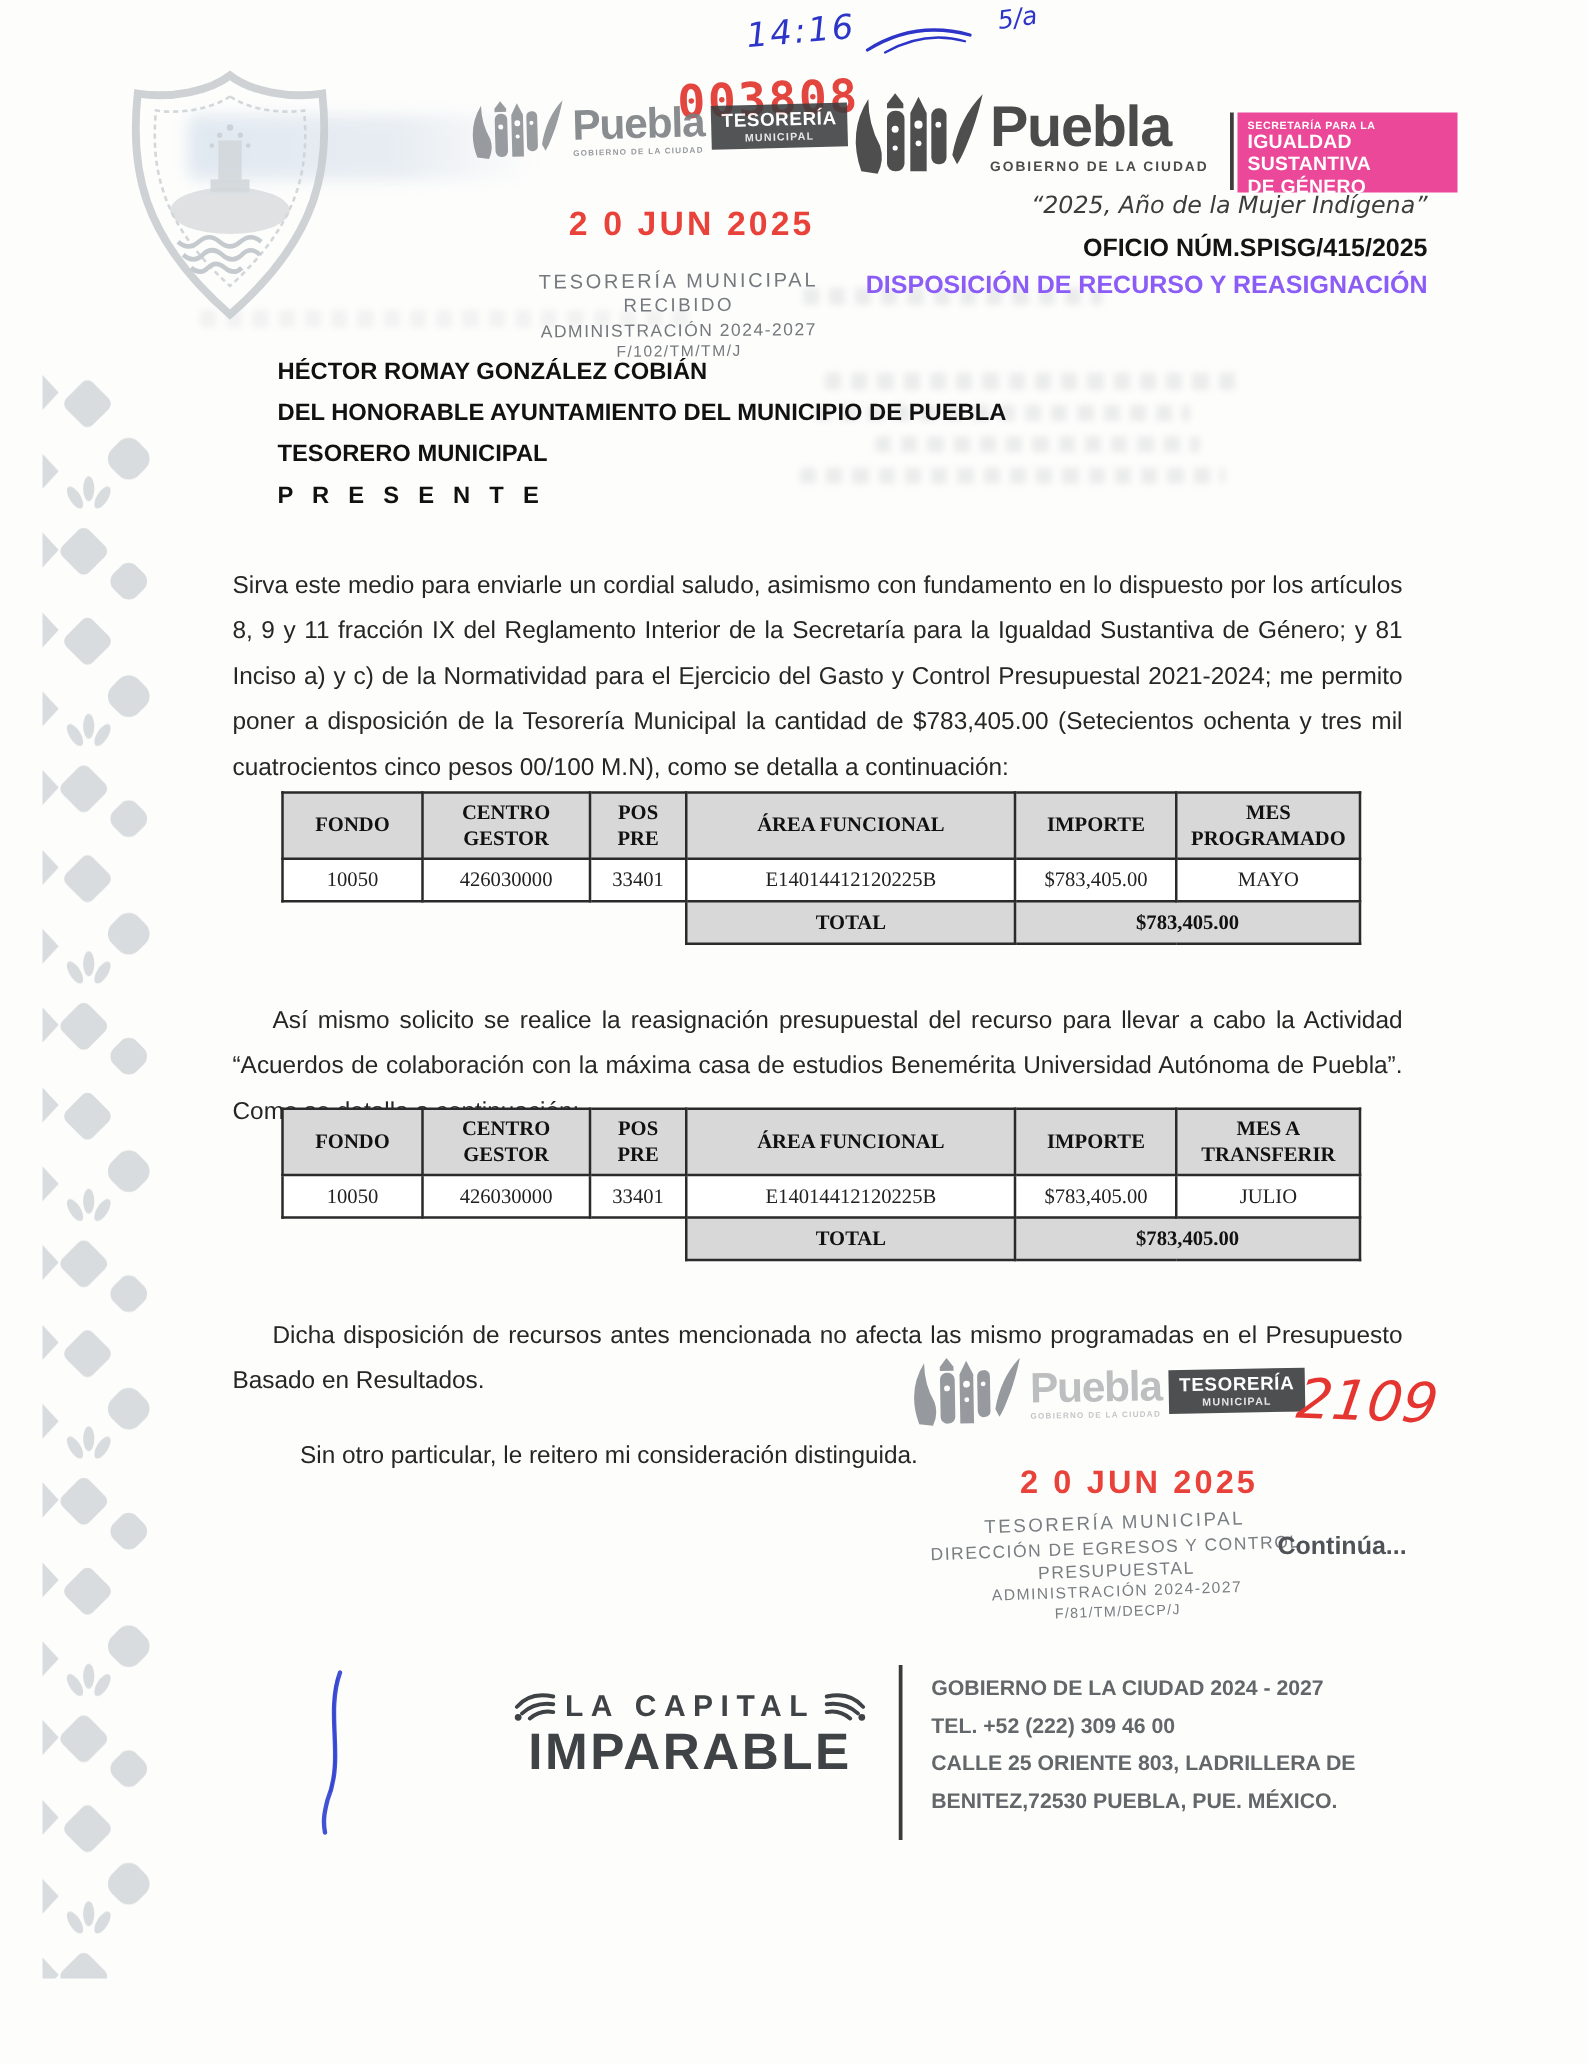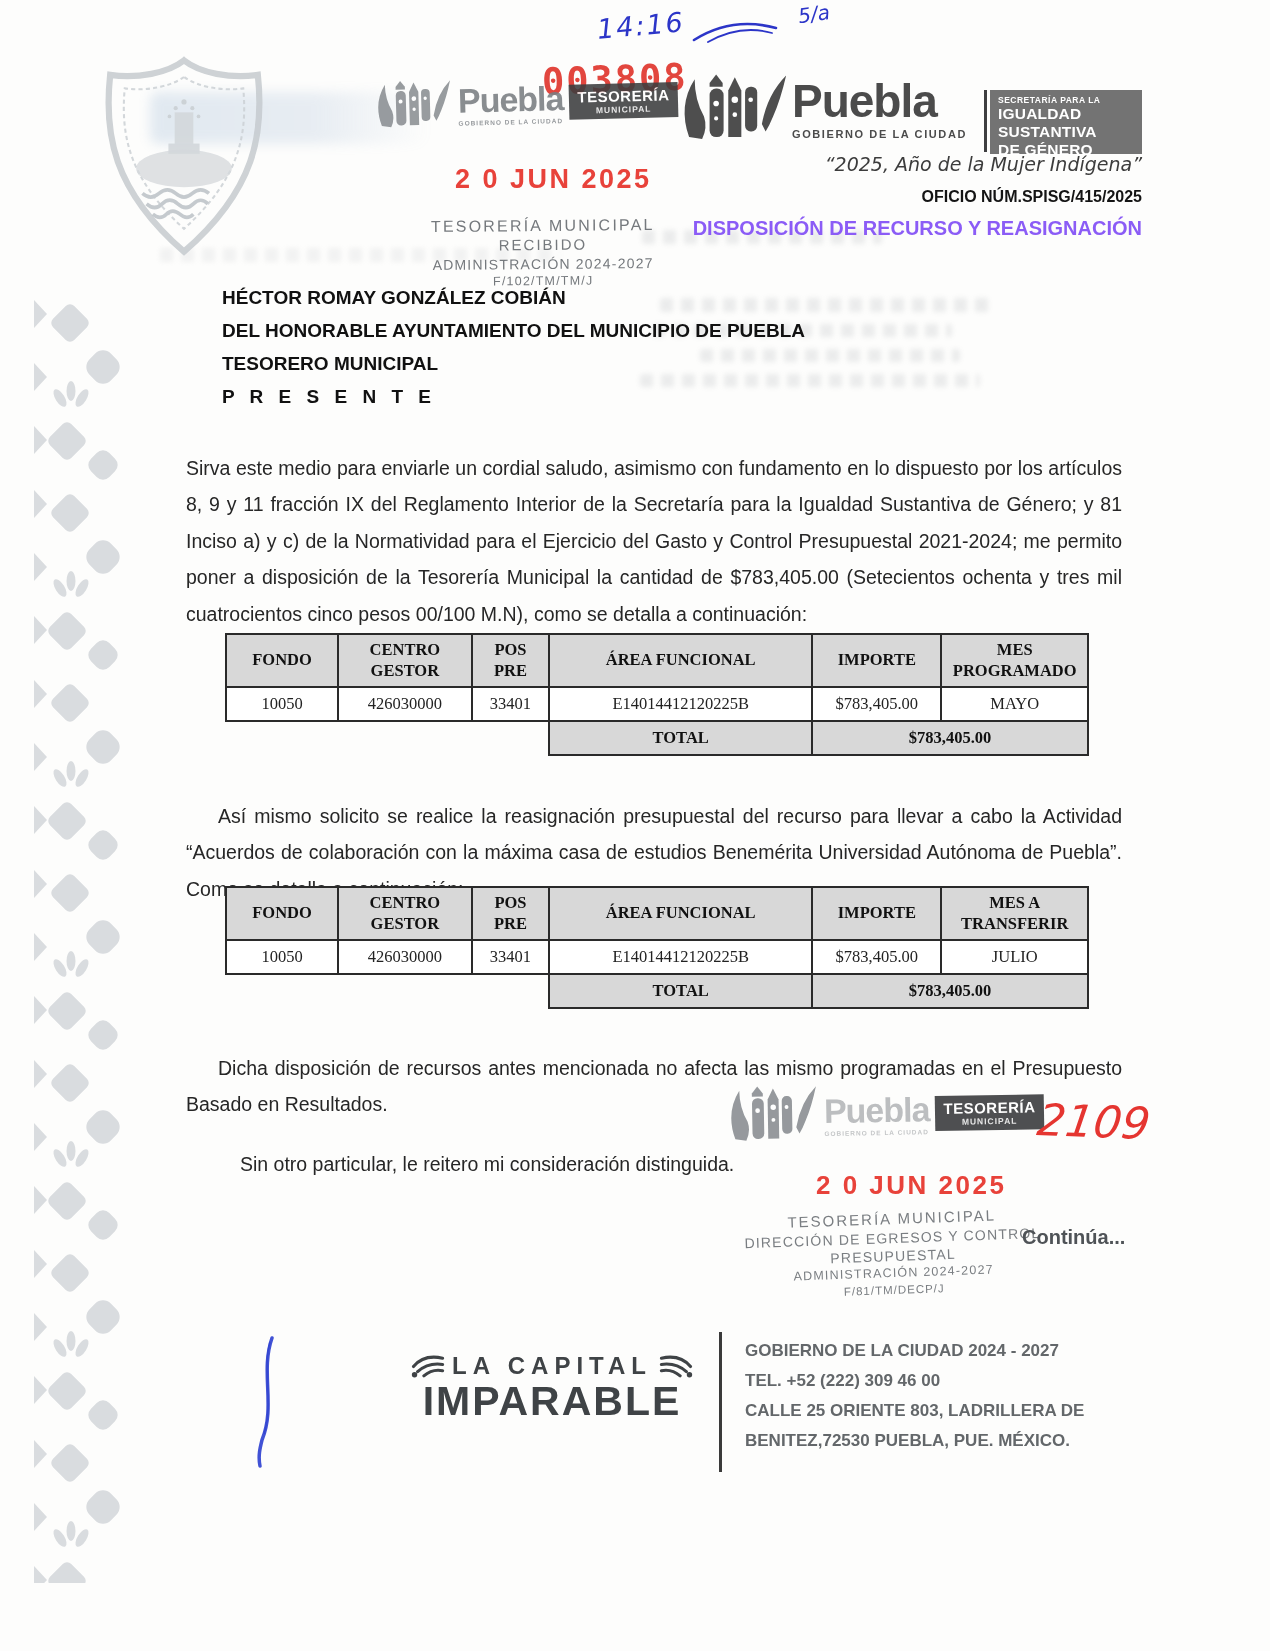--- a/index.html
+++ b/index.html
@@ -16,27 +16,27 @@
          background:linear-gradient(90deg,#7fa3c9,#9fb6d2 60%,transparent);}
 
   
   .tala{color:#4e4e4e;}
   .tala-gray{color:#8b8f93;}
   .hdr-icons{position:absolute;left:676px;top:66px;width:112px;height:88px;}
   .brand-wrap{position:absolute;left:792px;top:78px;width:190px;}
   .brand{font-size:46px;font-weight:700;letter-spacing:-1px;color:#4b4b4b;line-height:1;}
   .brand-sub{display:block;margin-top:4px;font-size:11px;font-weight:700;letter-spacing:1.6px;color:#4b4b4b;}
   .hdr-divider{position:absolute;left:984px;top:90px;width:3px;height:62px;background:#3e3e40;}
-  .dept-box{position:absolute;left:990px;top:90px;width:152px;height:64px;background:#737373;color:#fff;
+  .dept-box{position:absolute;left:990px;top:90px;width:176px;height:64px;background:#ec4899;color:#fff;
             padding:5px 8px;}
   .dept-l1{font-size:8.5px;font-weight:700;letter-spacing:.5px;display:block;}
   .dept-l2,.dept-l3{font-size:15.5px;font-weight:700;letter-spacing:.2px;display:block;line-height:1.15;}
   .motto{position:absolute;right:128px;top:153px;font-family:"DejaVu Sans",sans-serif;font-style:italic;
          font-size:19px;color:#3c3c3c;}
-  .oficio-num{position:absolute;right:128px;top:188px;font-size:16px;font-weight:700;color:#141414;}
+  .oficio-num{position:absolute;right:128px;top:188px;font-size:20px;font-weight:700;color:#141414;}
   .subject{position:absolute;right:128px;top:217px;font-size:20px;font-weight:700;color:#8b5cf6;}
 
   
   .hand-blue{color:#2c35c8;font-family:"DejaVu Sans",sans-serif;font-style:italic;}
   .hw-time{position:absolute;left:597px;top:10px;font-size:27px;transform:rotate(-5deg);letter-spacing:2px;}
   .hw-swoosh{position:absolute;left:690px;top:18px;width:92px;height:28px;}
   .hw-page{position:absolute;left:798px;top:2px;font-size:20px;transform:rotate(-8deg);}
   .folio{position:absolute;left:542px;top:58px;font-family:"DejaVu Sans Mono",monospace;font-weight:700;
          font-size:37px;letter-spacing:2px;color:#e0372e;transform:rotate(-2deg);opacity:.92;}
   .red-date{color:#e8423a;font-weight:700;letter-spacing:2.5px;font-size:27px;}
@@ -82,21 +82,21 @@
   .buo-table th{background:#d8d8d8;font-size:16.5px;font-weight:700;color:#111;padding:5px 4px;height:48px;line-height:1.25;}
   .buo-table td{font-size:16.5px;color:#222;padding:4px;height:34px;background:#fff;}
   .buo-table td.no-cell{border:none;background:transparent;}
   .buo-table td.total-label,.buo-table td.total-value{background:#d8d8d8;font-weight:700;color:#111;}
   .col-fondo{width:13%;} .col-cg{width:15.5%;} .col-pos{width:9%;} .col-af{width:30.5%;}
   .col-imp{width:15%;} .col-mes{width:17%;}
 
   
   .pen-stroke{position:absolute;left:245px;top:1336px;width:42px;height:132px;}
   .cap-logo{position:absolute;left:402px;top:1352px;width:300px;text-align:center;color:#3f4346;}
-  .cap-row{display:flex;align-items:center;justify-content:center;gap:7px;}
+  .cap-row{display:flex;align-items:flex-start;justify-content:center;gap:7px;}
   .cap-line1{font-size:24px;font-weight:700;letter-spacing:6px;}
   .cap-line2{font-size:41px;font-weight:700;letter-spacing:2px;line-height:1.05;}
   .wing{width:36px;height:27px;color:#3f4346;}
   .wing.right{transform:scaleX(-1);}
   .foot-divider{position:absolute;left:719px;top:1332px;width:3px;height:140px;background:#3a3a3a;}
   .contact{position:absolute;left:745px;top:1336px;font-size:17px;font-weight:700;color:#63676a;line-height:30px;}
 </style>
 </head>
 <body>
 

